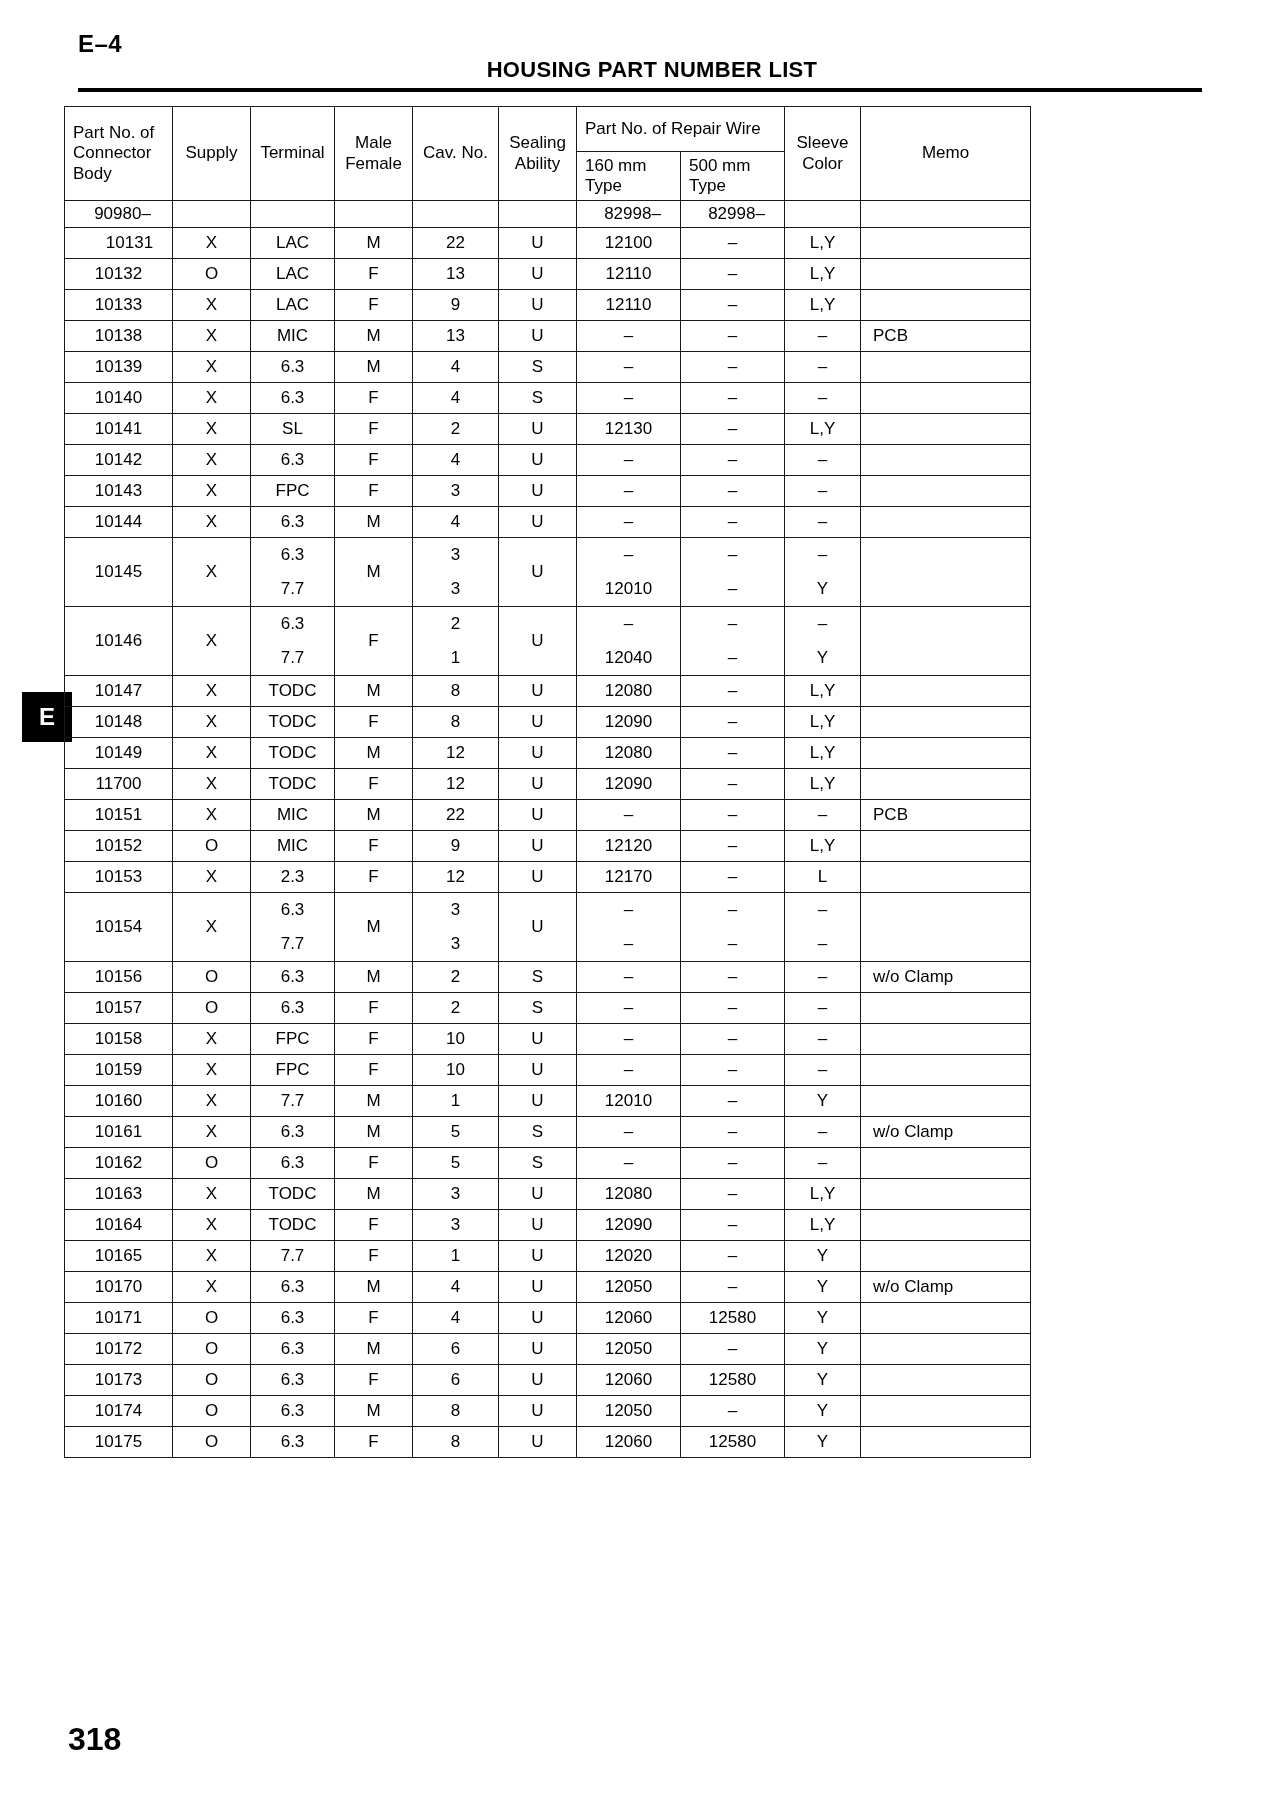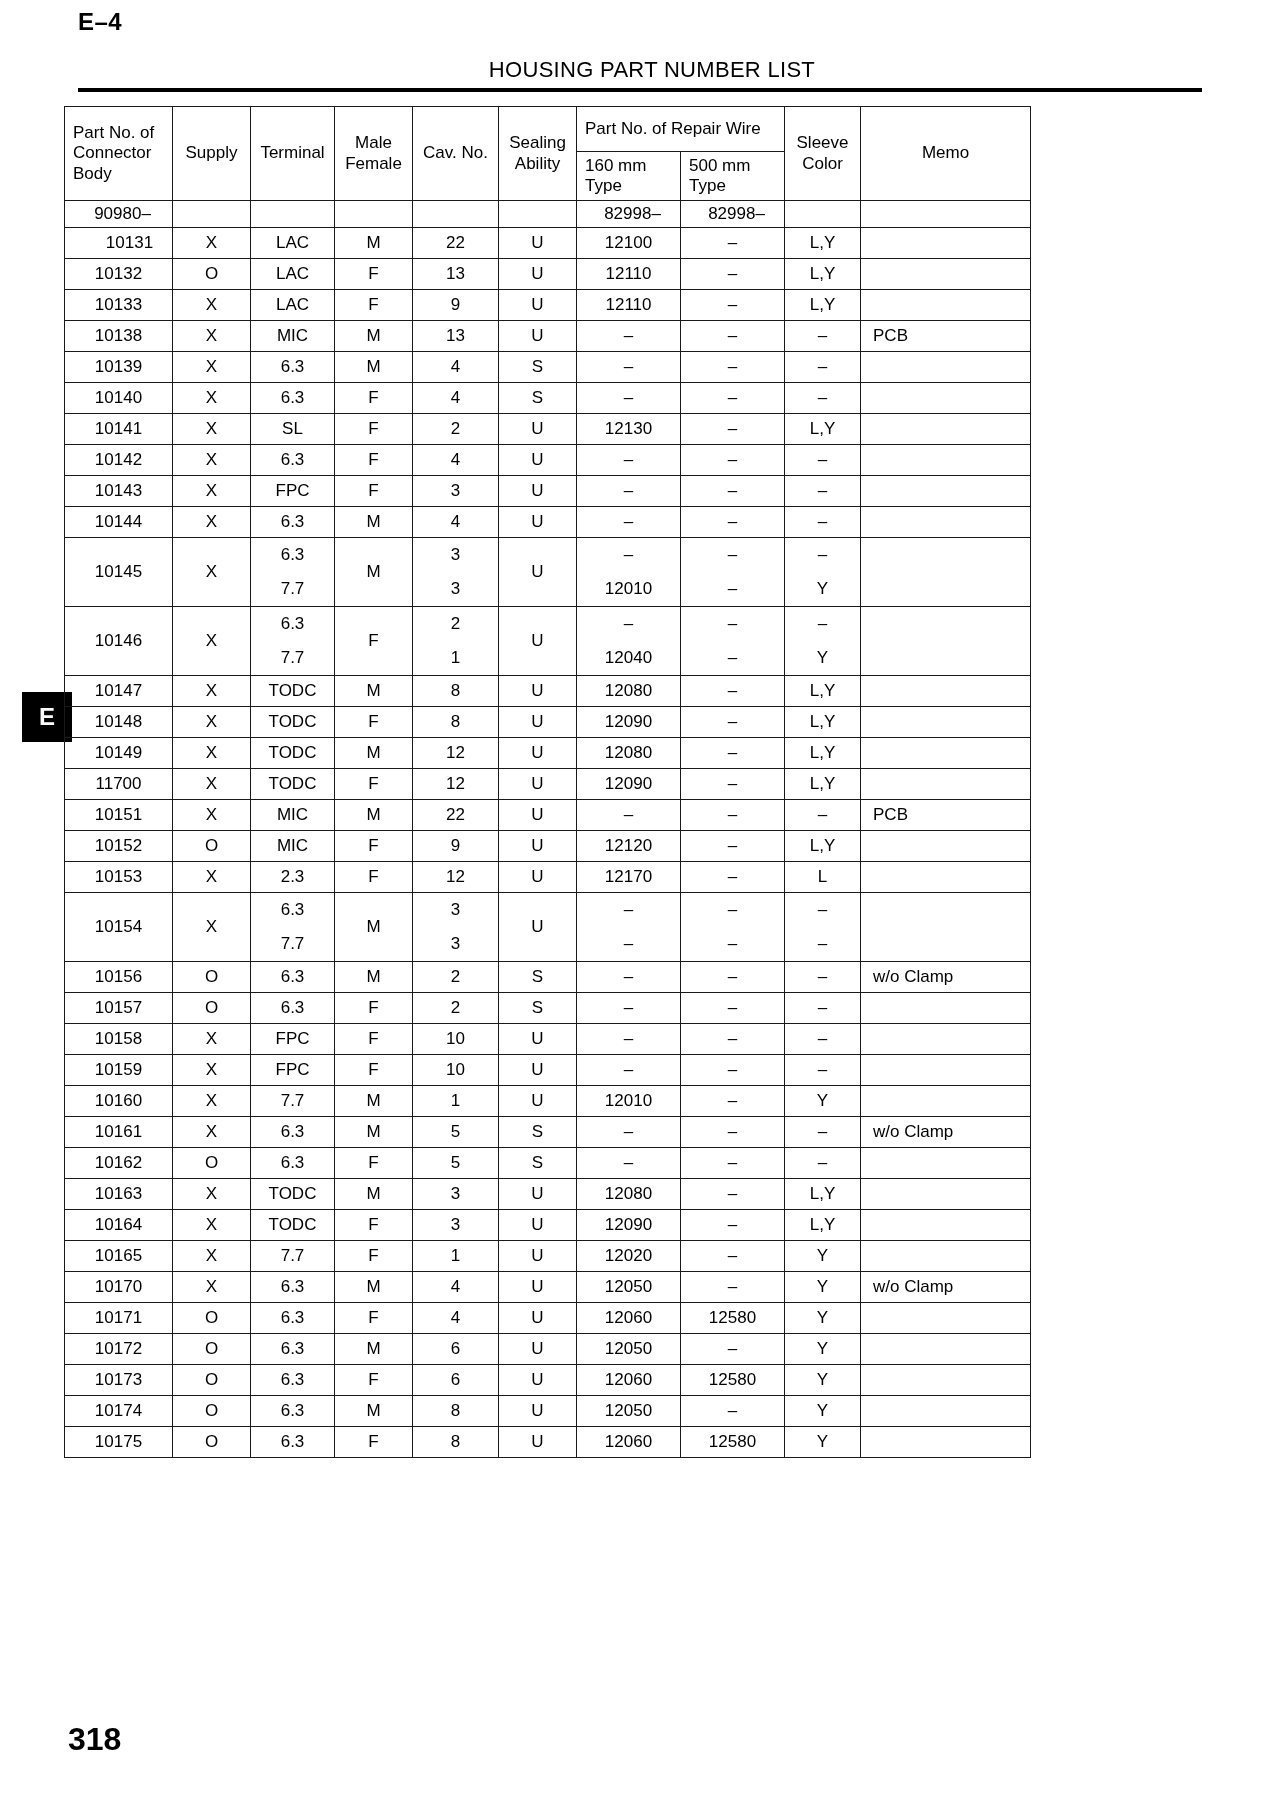--- a/index.html
+++ b/index.html
@@ -20,34 +20,34 @@
     position: relative;
     width: 1280px;
     height: 1811px;
     box-sizing: border-box;
   }
 
   
   .section-code {
     position: absolute;
     left: 78px;
-    top: 8px;
+    top: 30px;
     font-size: 24px;
     font-weight: bold;
     letter-spacing: 0.5px;
   }
 
   .doc-title {
     position: absolute;
     left: 0;
     right: 0;
     top: 57px;
     text-align: center;
     font-size: 22px;
-    font-weight: normal;
+    font-weight: bold;
     letter-spacing: 0.3px;
     padding-left: 24px;
   }
 
   .title-rule {
     position: absolute;
     left: 78px;
     top: 88px;
     width: 1124px;
     height: 4px;

